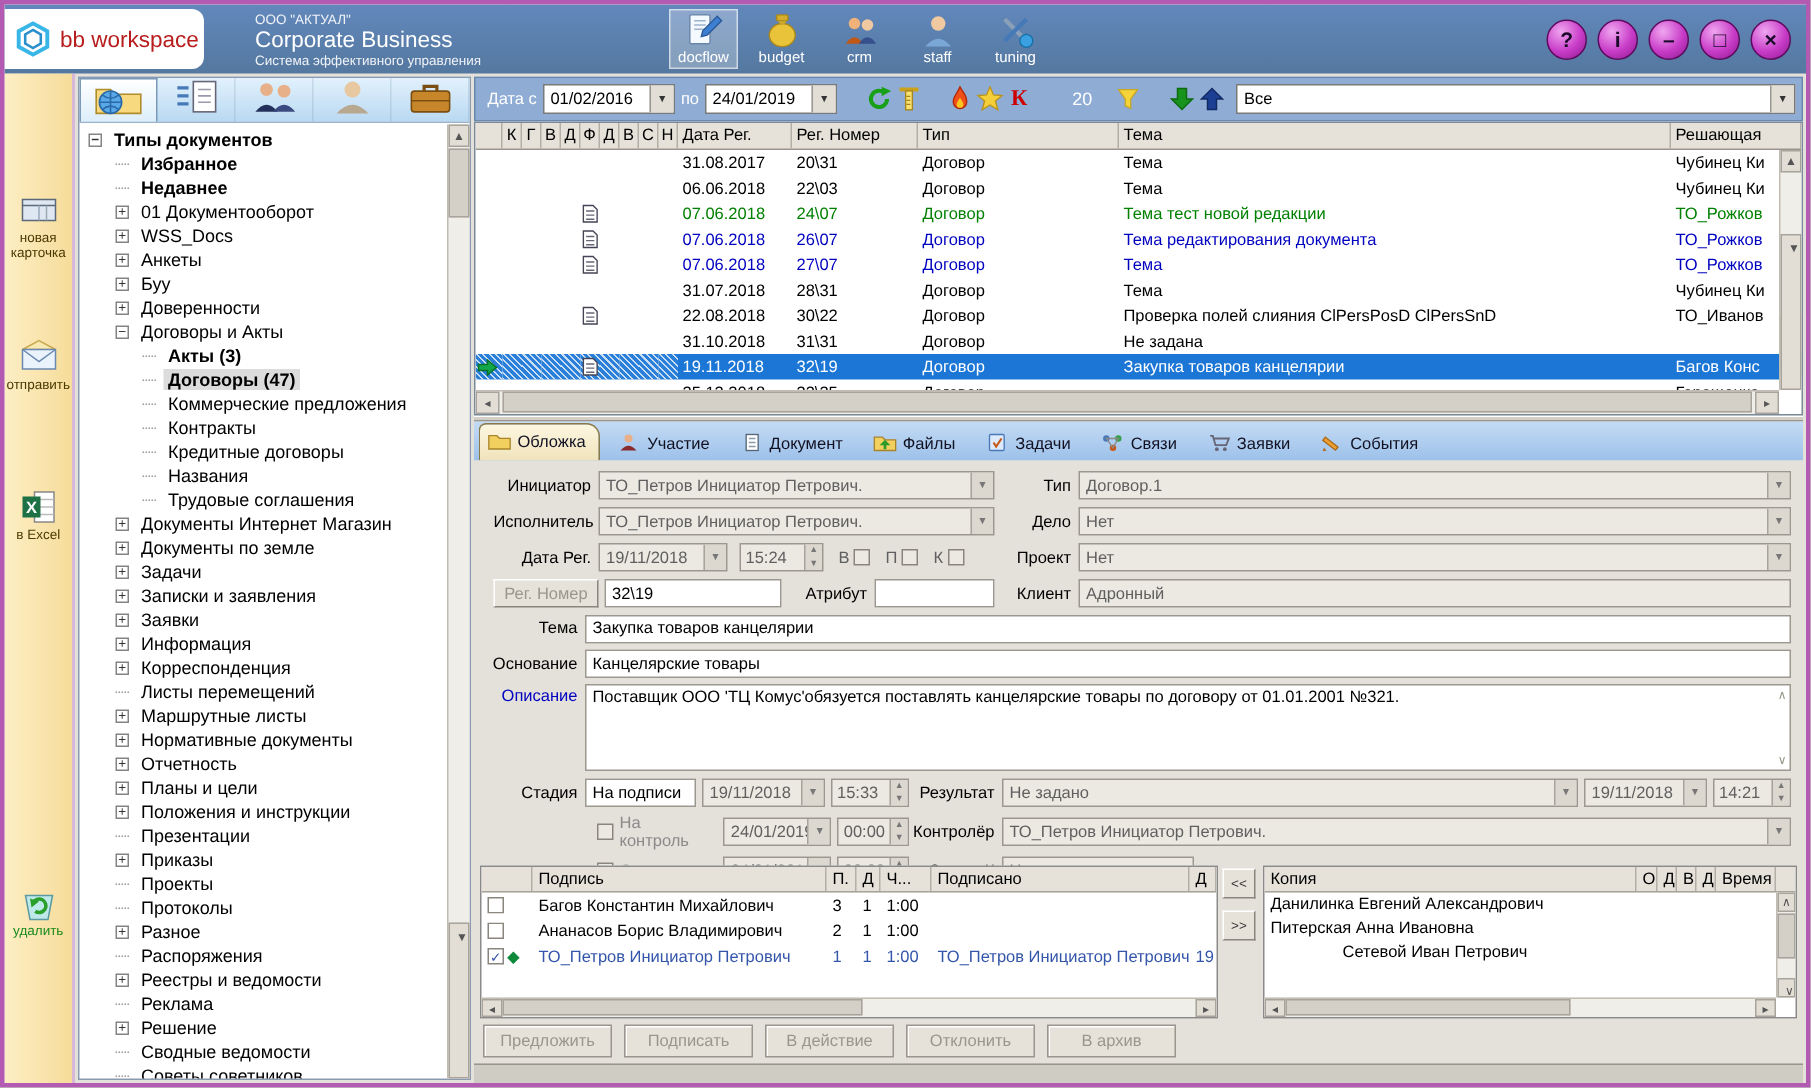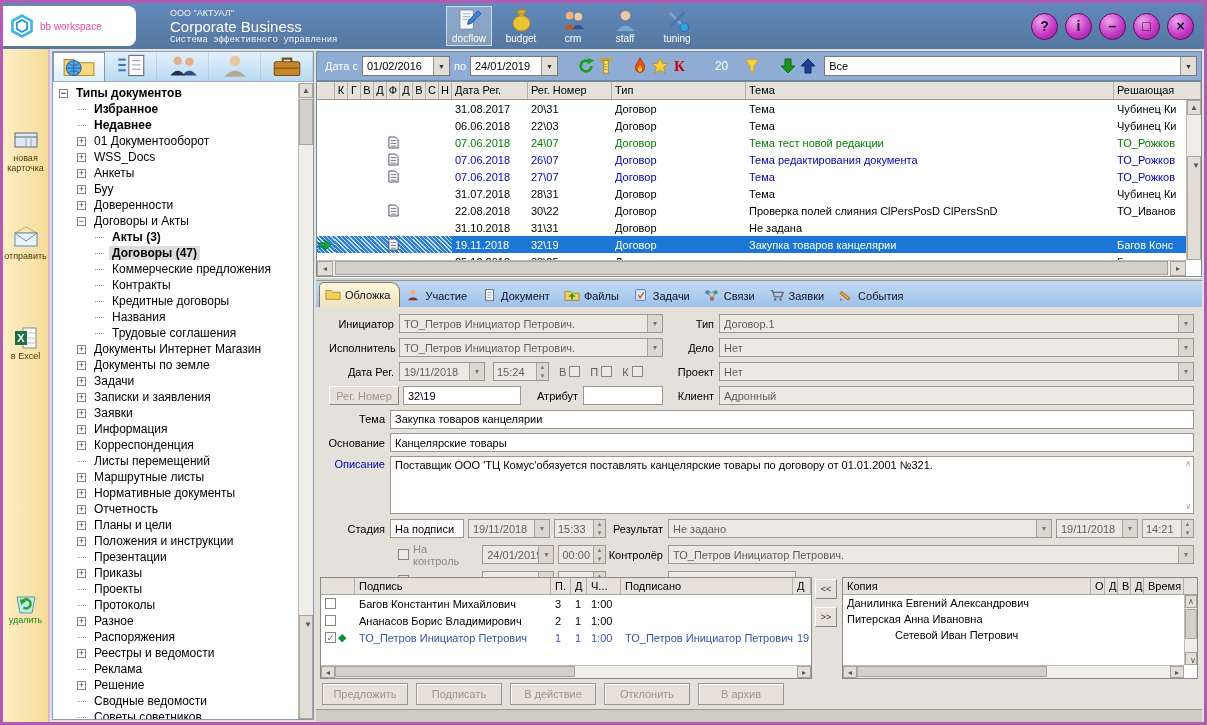--- a/index.html
+++ b/index.html
@@ -4,25 +4,25 @@
 <style>
   * { box-sizing: border-box; margin:0; padding:0; }
   html,body { width:1207px; height:725px; }
   body { font-family:"Liberation Sans", sans-serif; font-size:11px; background:#888; }
   .frame { width:1207px; height:725px; border:3px solid #b35ab3; background:#e4e1da; display:flex; flex-direction:column; overflow:hidden; }
 
   
   .hdr { height:46px; background:linear-gradient(#6288bc,#54789f); display:flex; align-items:center; flex:none; }
   .logo-box { width:133px; height:40px; background:#fff; border-radius:0 8px 8px 0; margin:3px 0; display:flex; align-items:center; padding-left:6px; gap:5px; }
   .logo-box svg { width:26px; height:26px; }
-  .logo-text { color:#ec4899; font-size:10px; }
+  .logo-text { color:#b91c1c; font-size:15px; }
   .brand { margin-left:34px; color:#fff; width:240px; }
   .brand .company { font-size:9px; opacity:.9; }
   .brand .product { font-size:15px; }
-  .brand .tagline { font-size:9px; opacity:.9;font-family:Liberation Mono, monospace; }
+  .brand .tagline { font-size:9px; opacity:.9; }
   .modules { display:flex; margin-left:36px; gap:6px; }
   .module { width:46px; text-align:center; color:#fff; font-size:10px; padding:1px 0; border:1px solid transparent; cursor:pointer; }
   .module svg { width:25px; height:25px; display:block; margin:0 auto; }
   .module.active { background:rgba(255,255,255,.28); border-color:rgba(255,255,255,.6); }
   .winbtns { margin-left:auto; margin-right:10px; display:flex; gap:7px; }
   .wbtn { width:27px; height:27px; border-radius:50%; background:radial-gradient(circle at 35% 28%, #f0a6f0, #c83cc8 55%, #8e1a8e); border:1px solid #5e0a5e; color:#1a0a2a; font-size:14px; font-weight:bold; display:flex; align-items:center; justify-content:center; cursor:pointer; }
 
   
   .bodyrow { flex:1; display:flex; overflow:hidden; }
 
@@ -81,21 +81,21 @@
   .grow svg.doc { width:11px; height:13px; } .grow svg.garr { width:14px; height:12px; }
   .grid-vscroll { position:absolute; right:0; top:18px; bottom:16px; width:15px; background:#f0eee8; border-left:1px solid #c0bcb4; }
   .grid-vscroll .sthumb { height:38px; margin-top:96px; }
   .grid-hscroll { position:absolute; left:0; right:15px; bottom:0; height:16px; background:#f0eee8; border-top:1px solid #c0bcb4; display:flex; }
   .grid-hscroll .sarrow { width:16px; height:15px; line-height:14px; flex:none; }
   .grid-hscroll .sthumb { flex:1; margin:0 2px; height:14px; }
 
   .splitter { height:4px; background:#d4d0c8; border-top:1px solid #fff; border-bottom:1px solid #9a968e; flex:none; }
 
   
-  .dtabs { height:26px; background:linear-gradient(#c4dbf4,#9dc1ea); display:flex; align-items:flex-end; padding-left:3px; flex:none; gap:0; }
+  .dtabs { height:26px; background:linear-gradient(#c4dbf4,#9dc1ea); display:flex; align-items:flex-end; padding-left:3px; flex:none; gap:6px; }
   .dtab { height:22px; display:flex; align-items:center; gap:4px; padding:0 9px 0 5px; font-size:11px; color:#112; cursor:pointer; }
   .dtab svg { width:16px; height:14px; }
   .dtab.active { height:25px; background:linear-gradient(#fdf7e2,#f0e3ba); border:1px solid #8a7a4a; border-bottom:none; border-radius:5px 9px 0 0; }
 
   
   .form { height:268px; background:#e4e1da; padding:6px 8px 0 4px; display:flex; flex-direction:column; gap:3px; flex:none; }
   .frow { display:flex; align-items:center; height:21px; flex:none; }
   .flabel { width:70px; text-align:right; padding-right:5px; flex:none; }
   .rlabel { text-align:right; padding-right:5px; flex:none; }
   .left1 { width:334px; display:flex; align-items:center; flex:none;margin-left:9px; }

